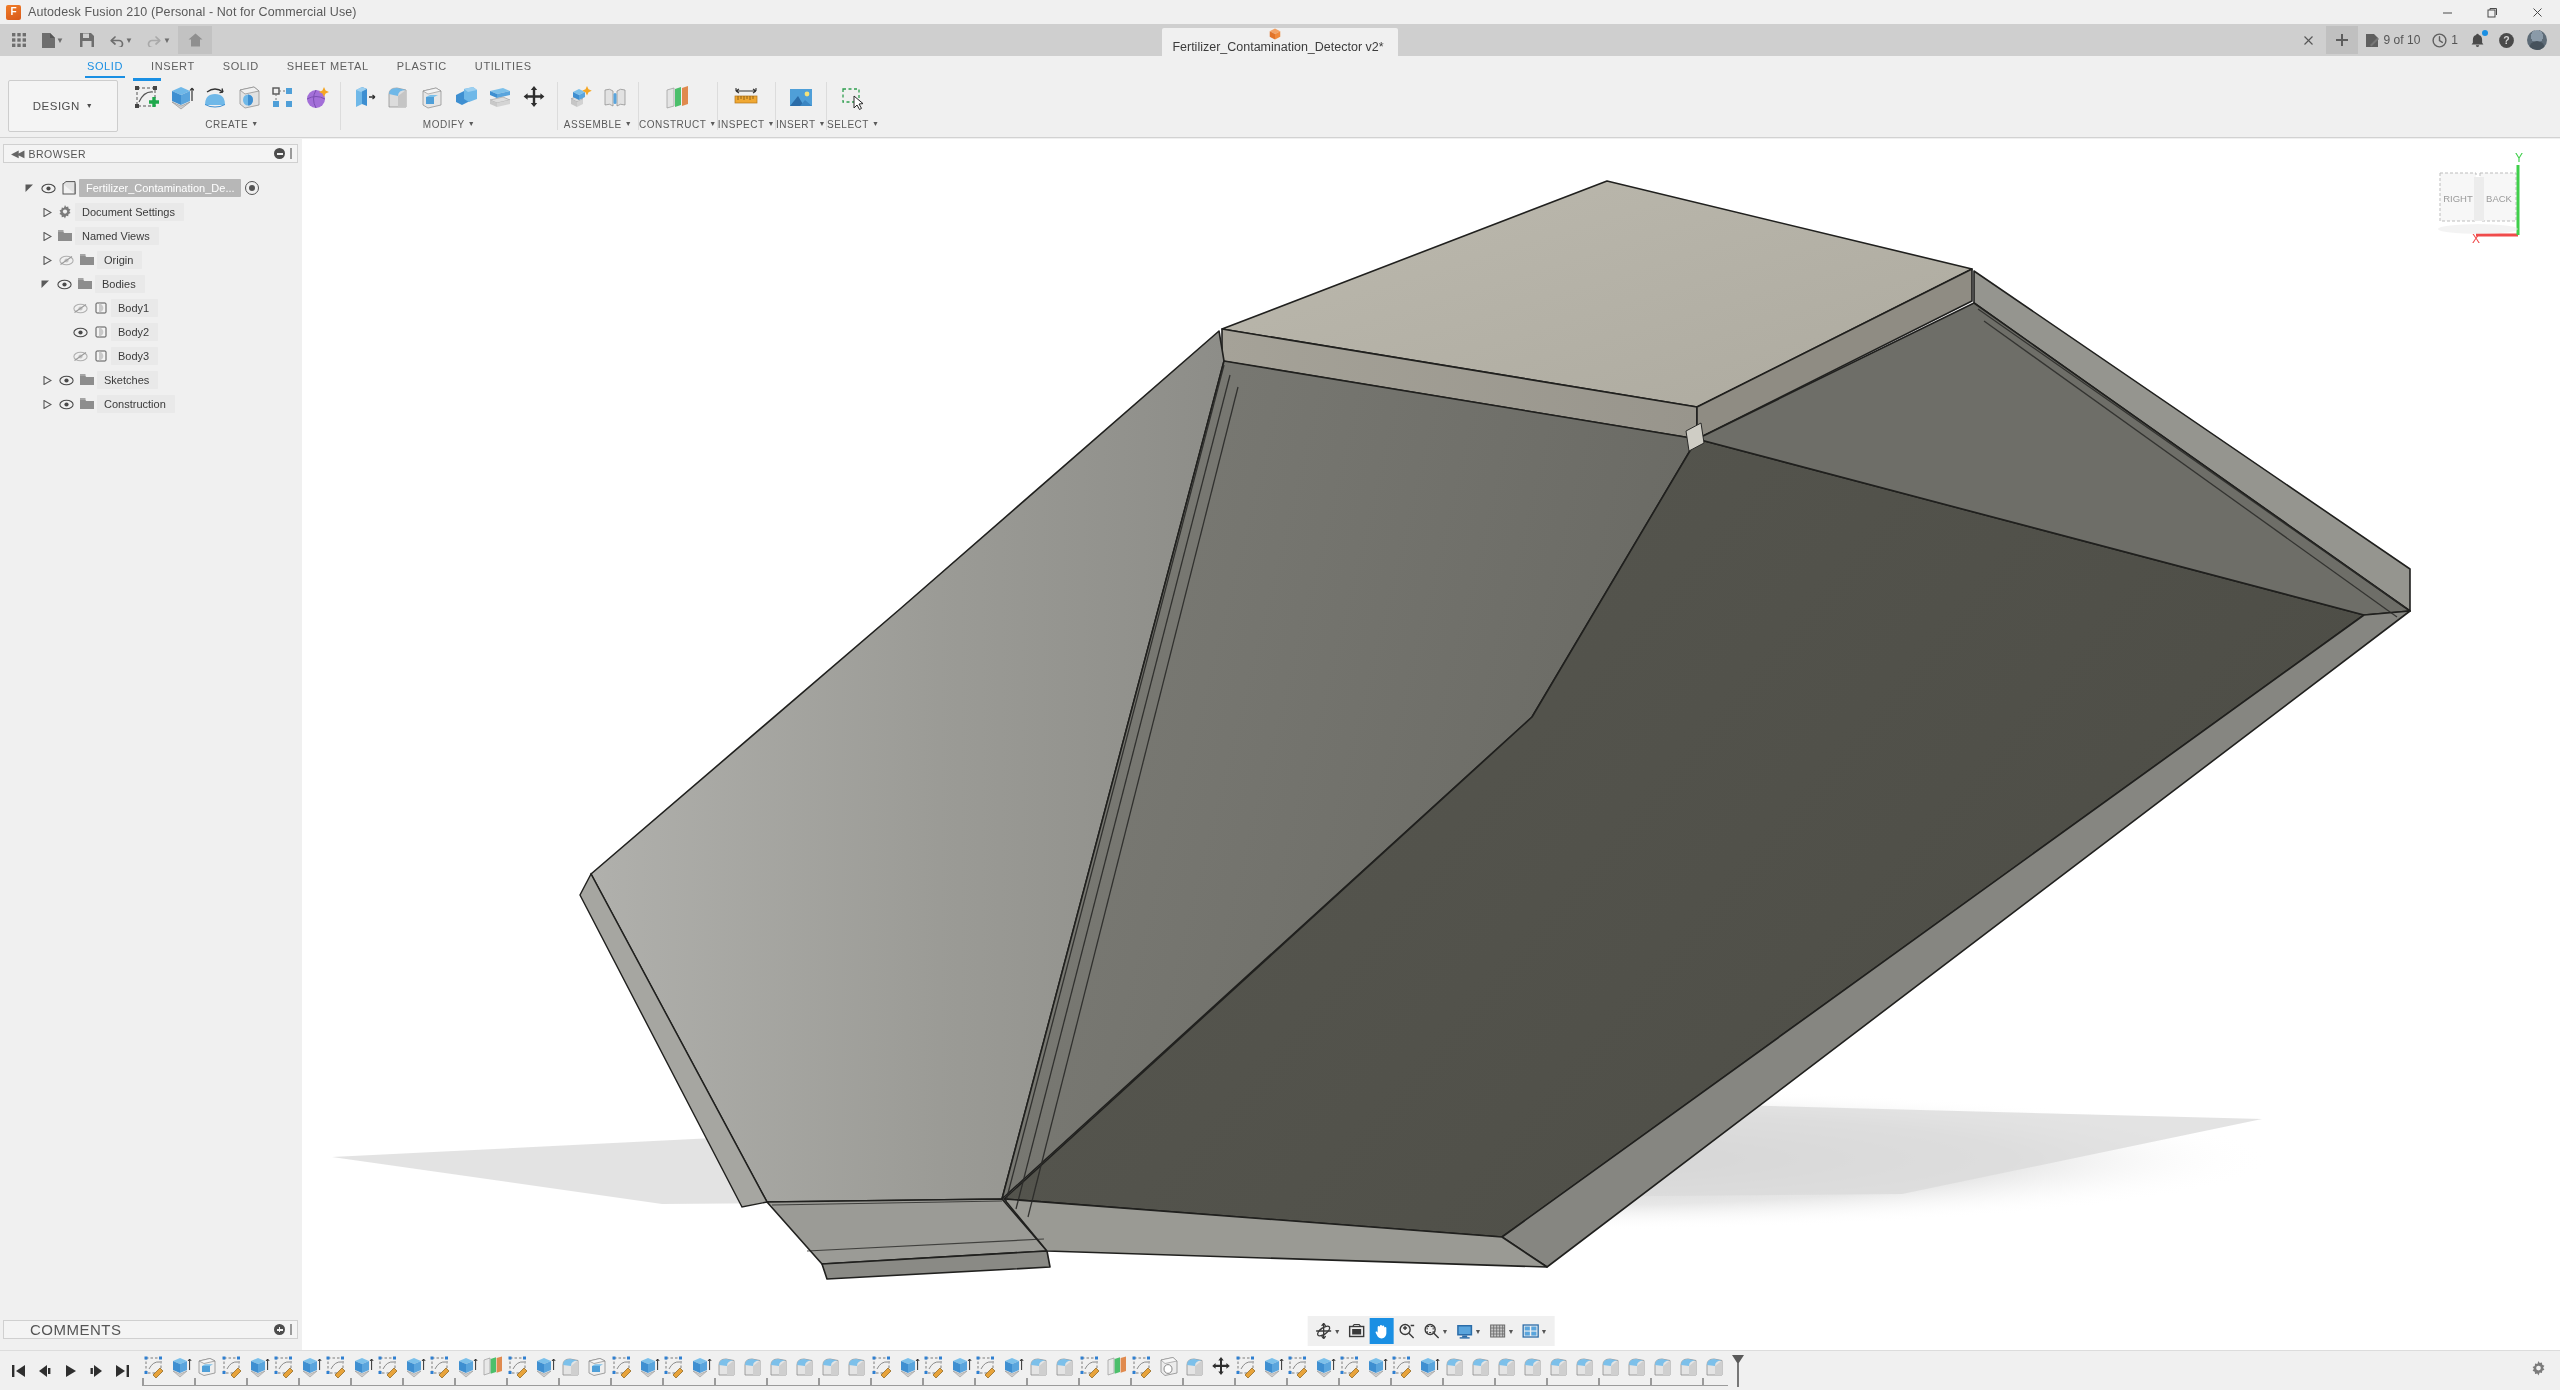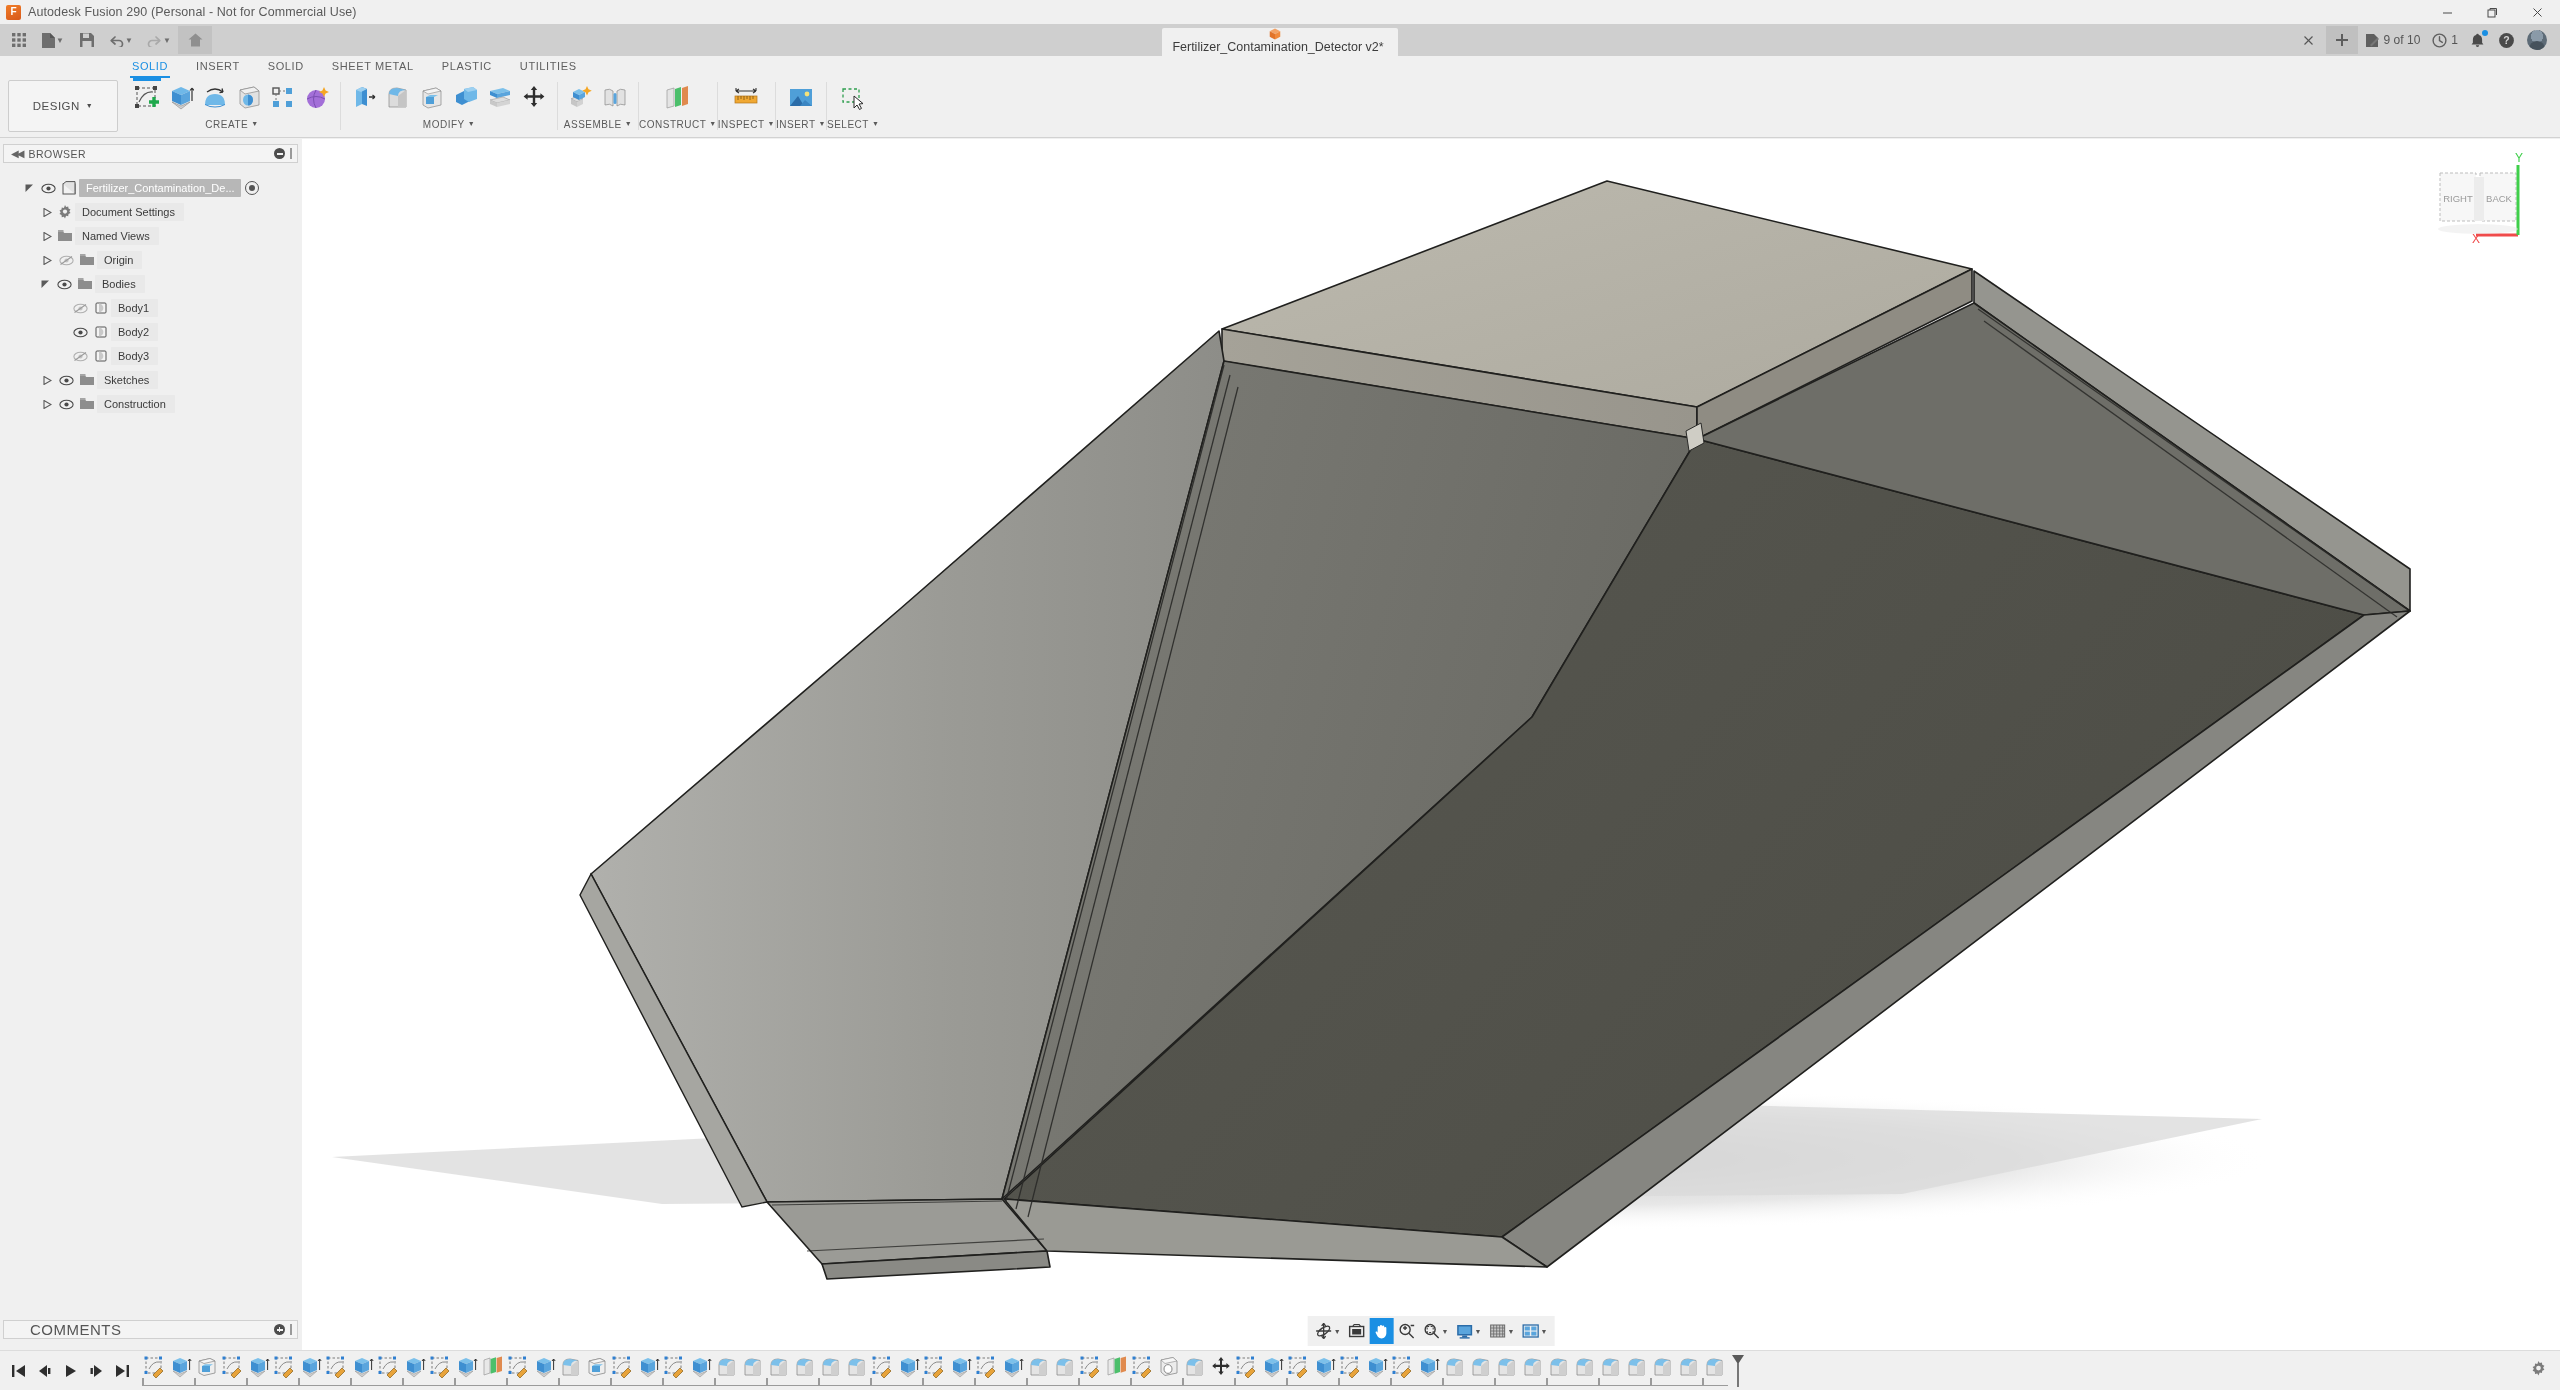--- a/index.html
+++ b/index.html
@@ -84,21 +84,21 @@
     transform: translateX(-50%); border-radius: 8px 8px 0 0; background:#46525c;
   }
   .notif-dot {
     position: absolute; top: 3px; right: 3px; width: 6px; height: 6px;
     border-radius: 50%; background: #1a8fe3;
   }
 
   
   .ribbon-tabs {
     position: absolute; top: 56px; left: 0; width: 2560px; height: 22px;
-    background: #f0f0f0; display: flex; align-items: center; padding-left: 118px; text-align: right;
+    background: #f0f0f0; display: flex; align-items: center; padding-left: 73px; text-align: right;
   }
   .rtab {
     font-size: 11px; letter-spacing: .6px; color: #5f5f5f; padding: 0 14px;
     height: 22px; line-height: 20px; position: relative;
   }
   .rtab.active { color: #1a8fe3; }
   .rtab.active::after {
     content: ""; position: absolute; left: 12px; right: 12px; bottom: -1px;
     height: 3px; background: #1a8fe3;
   }
@@ -232,21 +232,21 @@
   }
   .tl-gear { position: absolute; right: 14px; bottom: 10px; color: #7a7a7a; }
 </style>
 </head>
 <body>
 
 <div class="app">
 
   <div class="titlebar">
     <div class="title-appicon"></div>
-    <div class="title-text">Autodesk Fusion 290 (Personal - Not for Commercial Use)</div>
+    <div class="title-text">Autodesk Fusion 210 (Personal - Not for Commercial Use)</div>
     <div class="winbtns">
       <div class="winbtn">
         <svg width="11" height="11" viewBox="0 0 11 11">
             <line x1="1" y1="6" x2="10" y2="6" stroke="#4a4a4a" stroke-width="1"></line>
           </svg>
       </div>
       <div class="winbtn">
         <svg width="11" height="11" viewBox="0 0 11 11">
           <rect x="1" y="3" width="7" height="7" fill="none" stroke="#4a4a4a" stroke-width="1"></rect>
           <path d="M3 3 V1.5 H9.5 V8" fill="none" stroke="#4a4a4a" stroke-width="1"></path>

